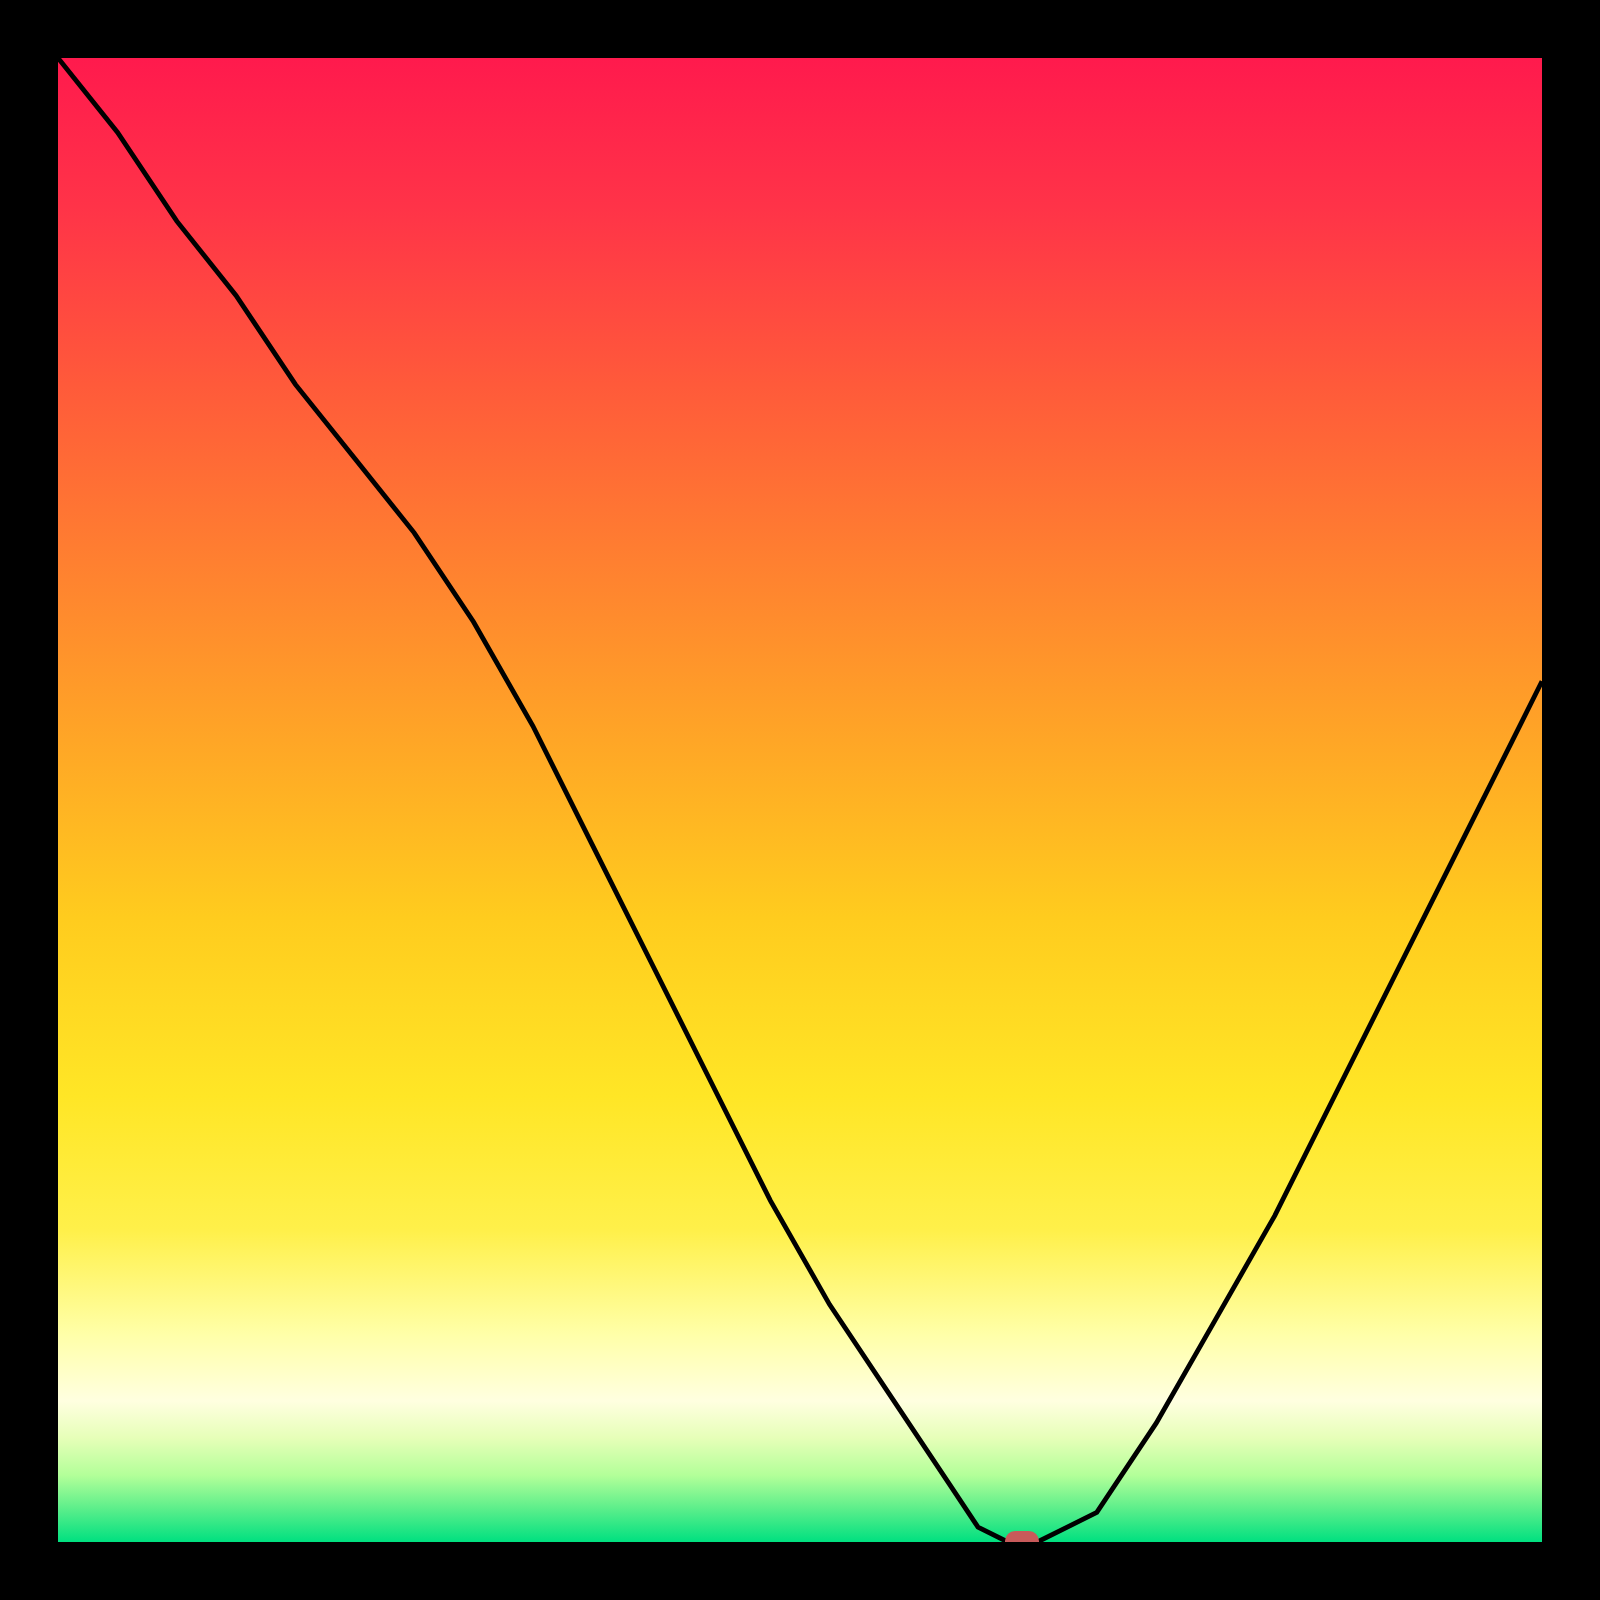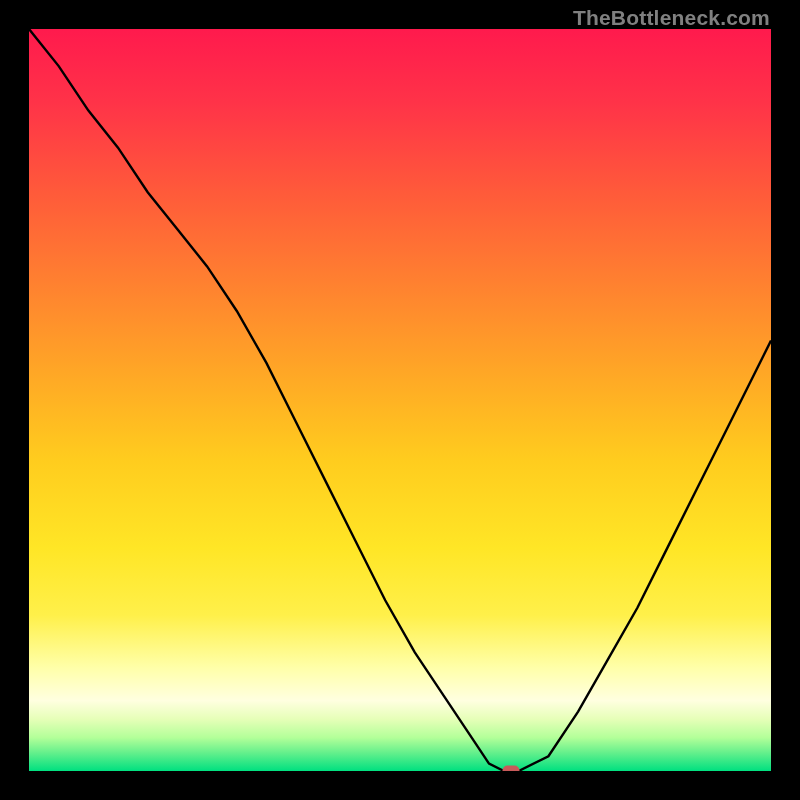--- a/index.html
+++ b/index.html
@@ -87,15 +87,14 @@
     </svg>
 
     <svg class="curve-layer" viewBox="0 0 742 742" preserveAspectRatio="none">
       <path id="curve-path" fill="none" stroke="#000000" stroke-width="2.4" d="M0.0 0.0 L29.7 37.1 L59.4 81.6 L89.0 118.7 L118.7 163.2 L148.4 200.3 L178.1 237.4 L207.8 282.0 L237.4 333.9 L267.1 393.3 L296.8 452.6 L326.5 512.0 L356.2 571.3 L385.8 623.3 L415.5 667.8 L445.2 712.3 L460.0 734.6 L474.9 742.0 L489.7 742.0 L519.4 727.2 L549.1 682.6 L578.8 630.7 L608.4 578.8 L638.1 519.4 L667.8 460.0 L697.5 400.7 L727.2 341.3 L742.0 311.6"></path>
     </svg>
 
     <div class="marker" id="marker" style="left: 482.3px; top: 742px; background: rgb(200, 90, 90);"></div>
 
   </div>
 
-  <div class="watermark">TheBottleneck.com</div>
 
 </div>
 
 </body></html>

